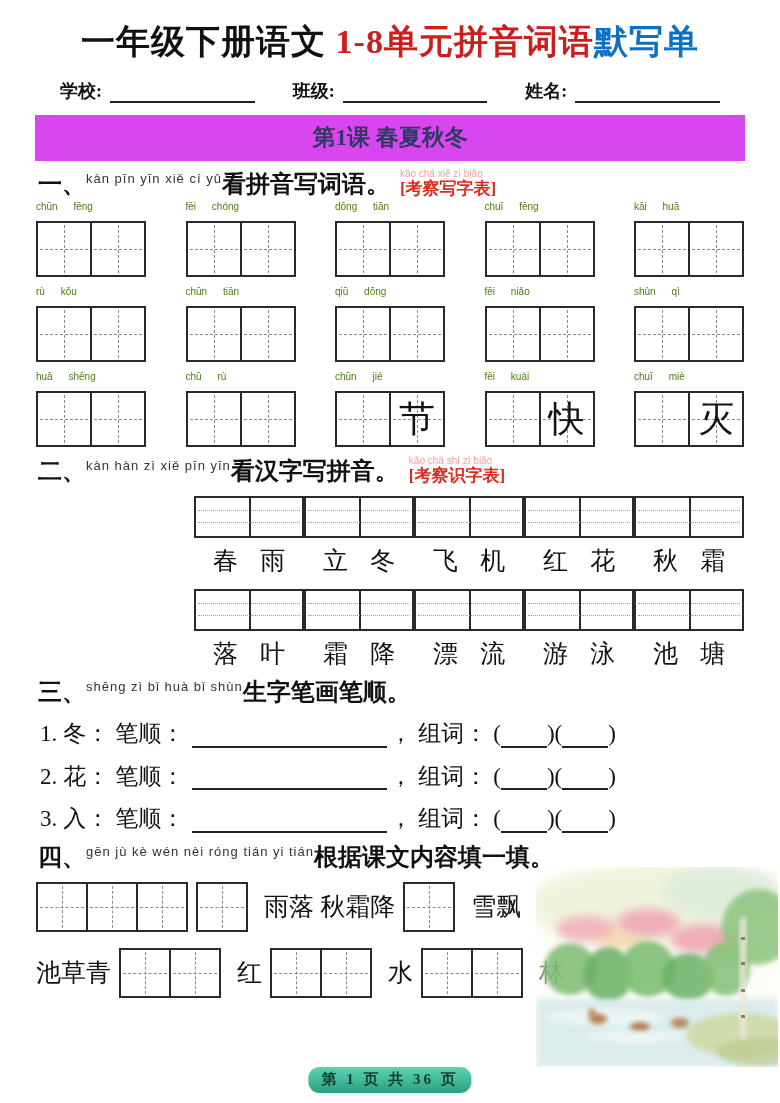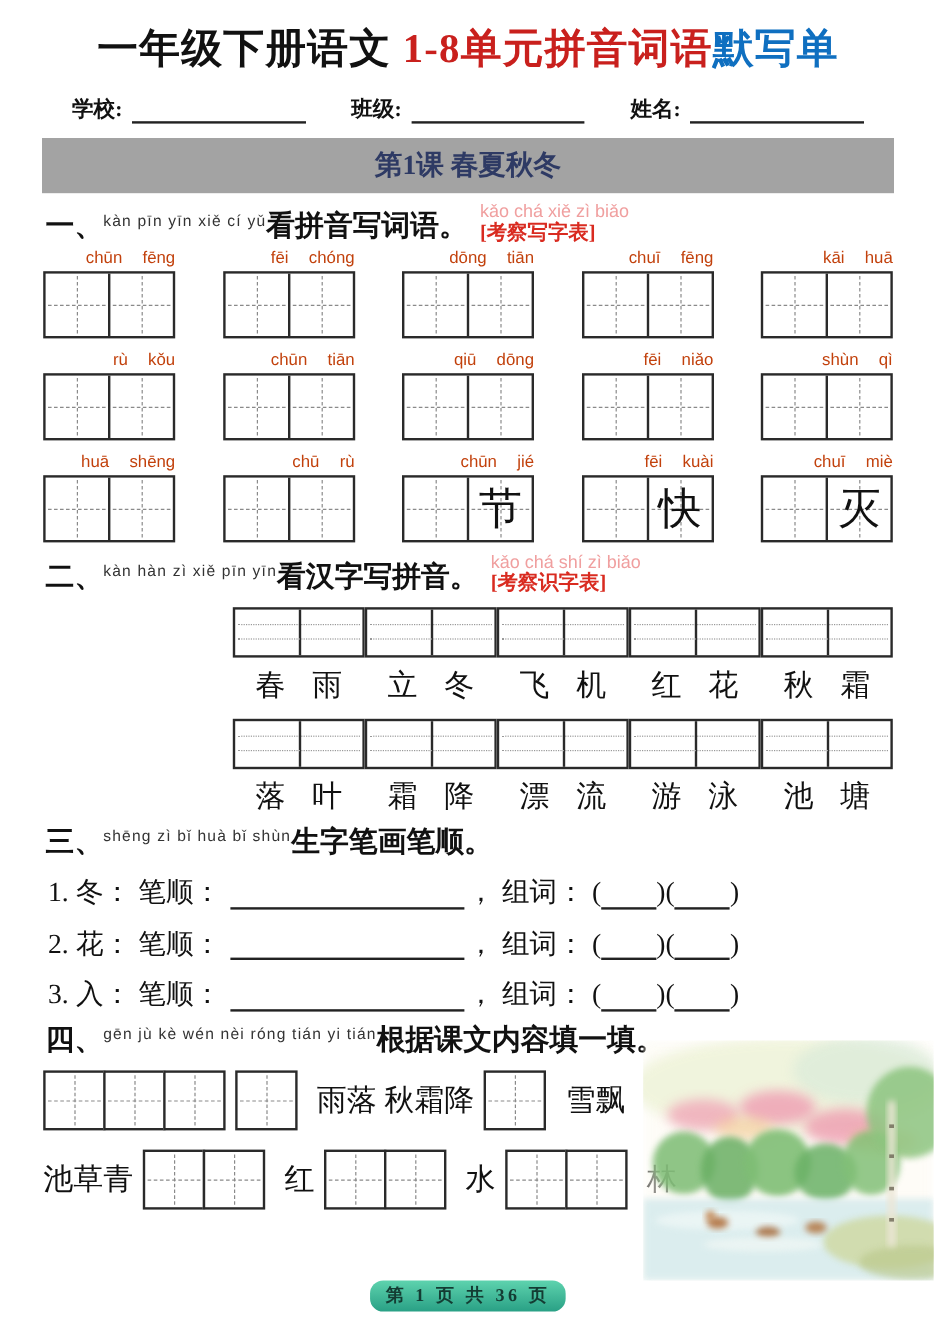--- a/index.html
+++ b/index.html
@@ -12,37 +12,37 @@
   .t-red{color:#c9201d;}
   .t-blue{color:#0f6fc0;}
 
   
   .info-row{display:flex;margin:16px 60px 0 60px;gap:38px;
             font-family:"Liberation Serif",serif;font-weight:700;font-size:18px;}
   .info-item{display:flex;align-items:flex-end;flex:1;}
   .info-line{flex:1;border-bottom:2px solid #222;margin-left:8px;height:1.05em;}
 
   
-  .banner{margin:12px 35px 0 35px;background:#a3a3a3;color:#2e3a64;text-align:center;
+  .banner{margin:12px 35px 0 35px;background:#d946ef;color:#2e3a64;text-align:center;
           font-family:"Liberation Serif",serif;font-weight:700;font-size:23px;padding:7px 0 8px;}
 
   
   .sec{display:flex;align-items:flex-end;margin:8px 0 2px 38px;}
   .sec-num{font-family:"Liberation Serif",serif;font-weight:700;font-size:24px;line-height:1.05;}
   .sec-col{display:flex;flex-direction:row;line-height:1;}
   .sec-py{font-size:13px;color:#333;margin-bottom:3px;letter-spacing:1px;}
   .sec-title{font-family:"Liberation Serif",serif;font-weight:700;font-size:24px;line-height:1.05;}
   .tag-col{display:flex;flex-direction:column;margin-left:10px;line-height:1;}
-  .tag-py{font-size:15px;color:#f09f9f;margin-bottom:1px;}
+  .tag-py{font-size:10px;color:#f09f9f;margin-bottom:1px;}
   .tag-label{color:#d92b20;font-weight:700;font-size:17px;font-family:"Liberation Serif",serif;}
 
   
   .pyrow{display:flex;justify-content:space-between;margin:4px 36px 9px 36px;}
   .pycell{width:110px;}
-  .pylabel{text-align:right;font-size:14px;color:#c2410c;word-spacing:13px;margin-bottom:2px;height:18px;}
+  .pylabel{text-align:left;font-size:10px;color:#4d7c0f;word-spacing:13px;margin-bottom:2px;height:18px;}
   .tian{display:flex;border:2px solid #2a2a2a;height:52px;background:#fff;}
   .half{position:relative;flex:1;}
   .half + .half{border-left:2px solid #2a2a2a;}
   .half::before{content:"";position:absolute;left:2px;right:2px;top:50%;border-top:1px dashed #8a8a8a;}
   .half::after{content:"";position:absolute;top:2px;bottom:2px;left:50%;border-left:1px dashed #8a8a8a;}
   .prefill{position:absolute;inset:0;z-index:2;display:flex;align-items:center;justify-content:center;
            font-family:"Liberation Serif",serif;font-size:36px;line-height:1;color:#111;}
 
   
   .hzrow{display:flex;justify-content:flex-end;margin:12px 36px 0 36px;}

